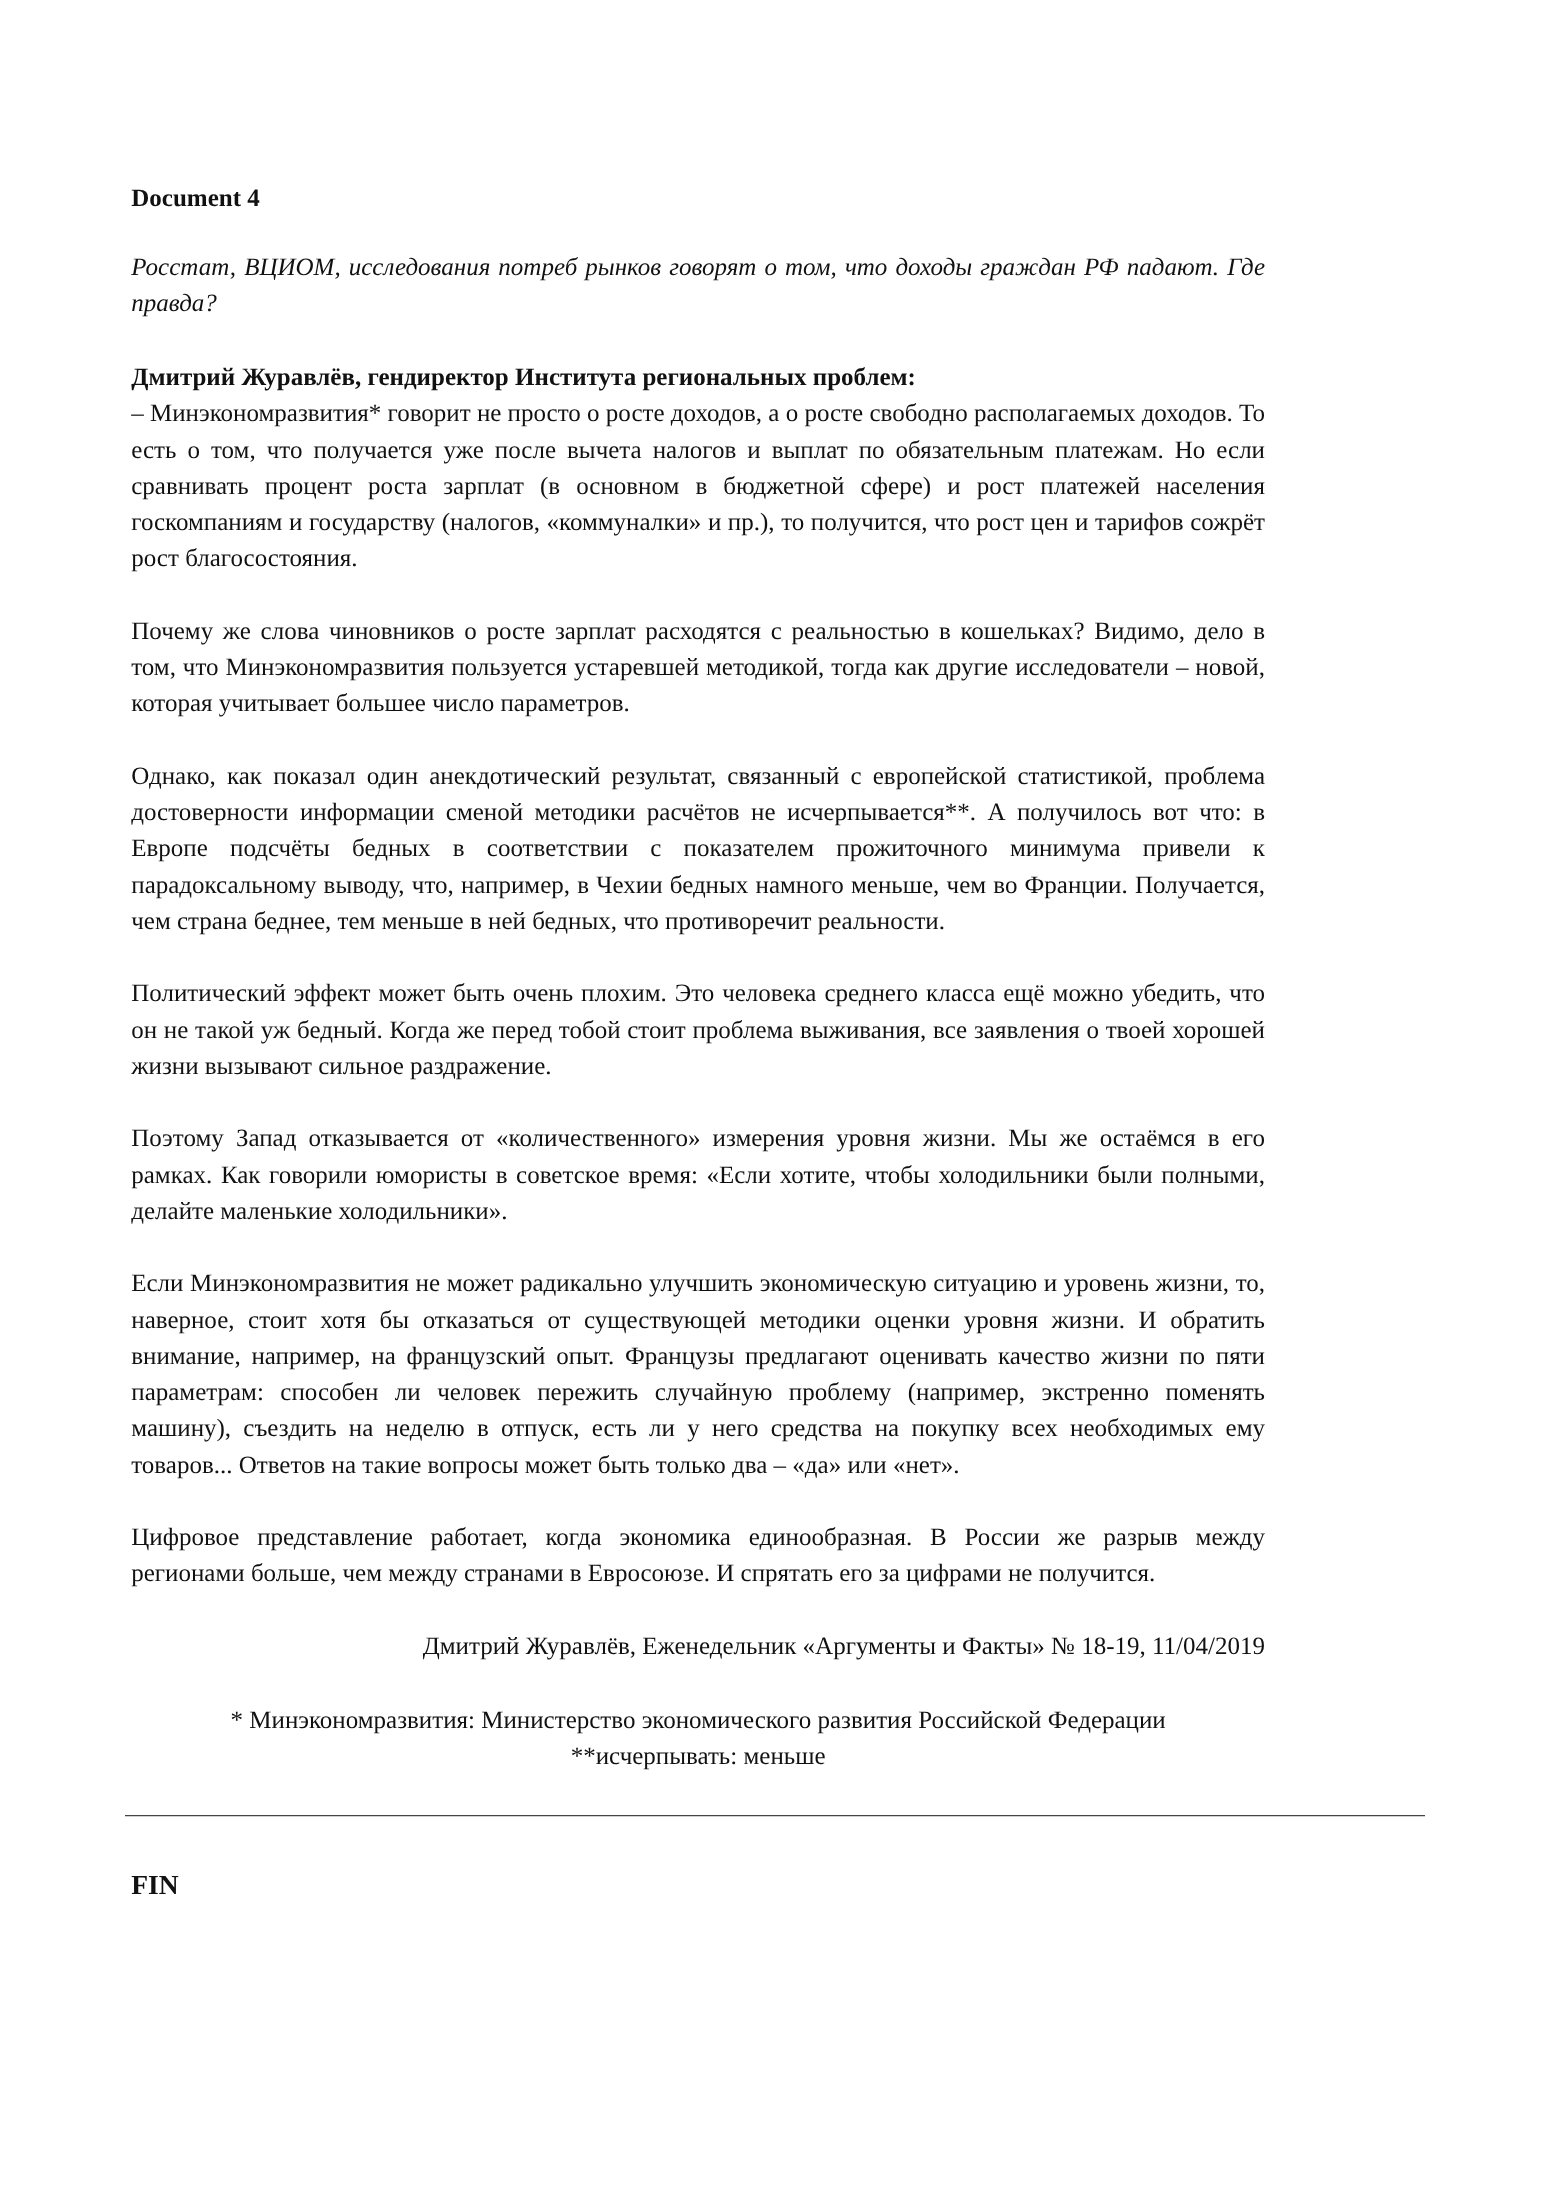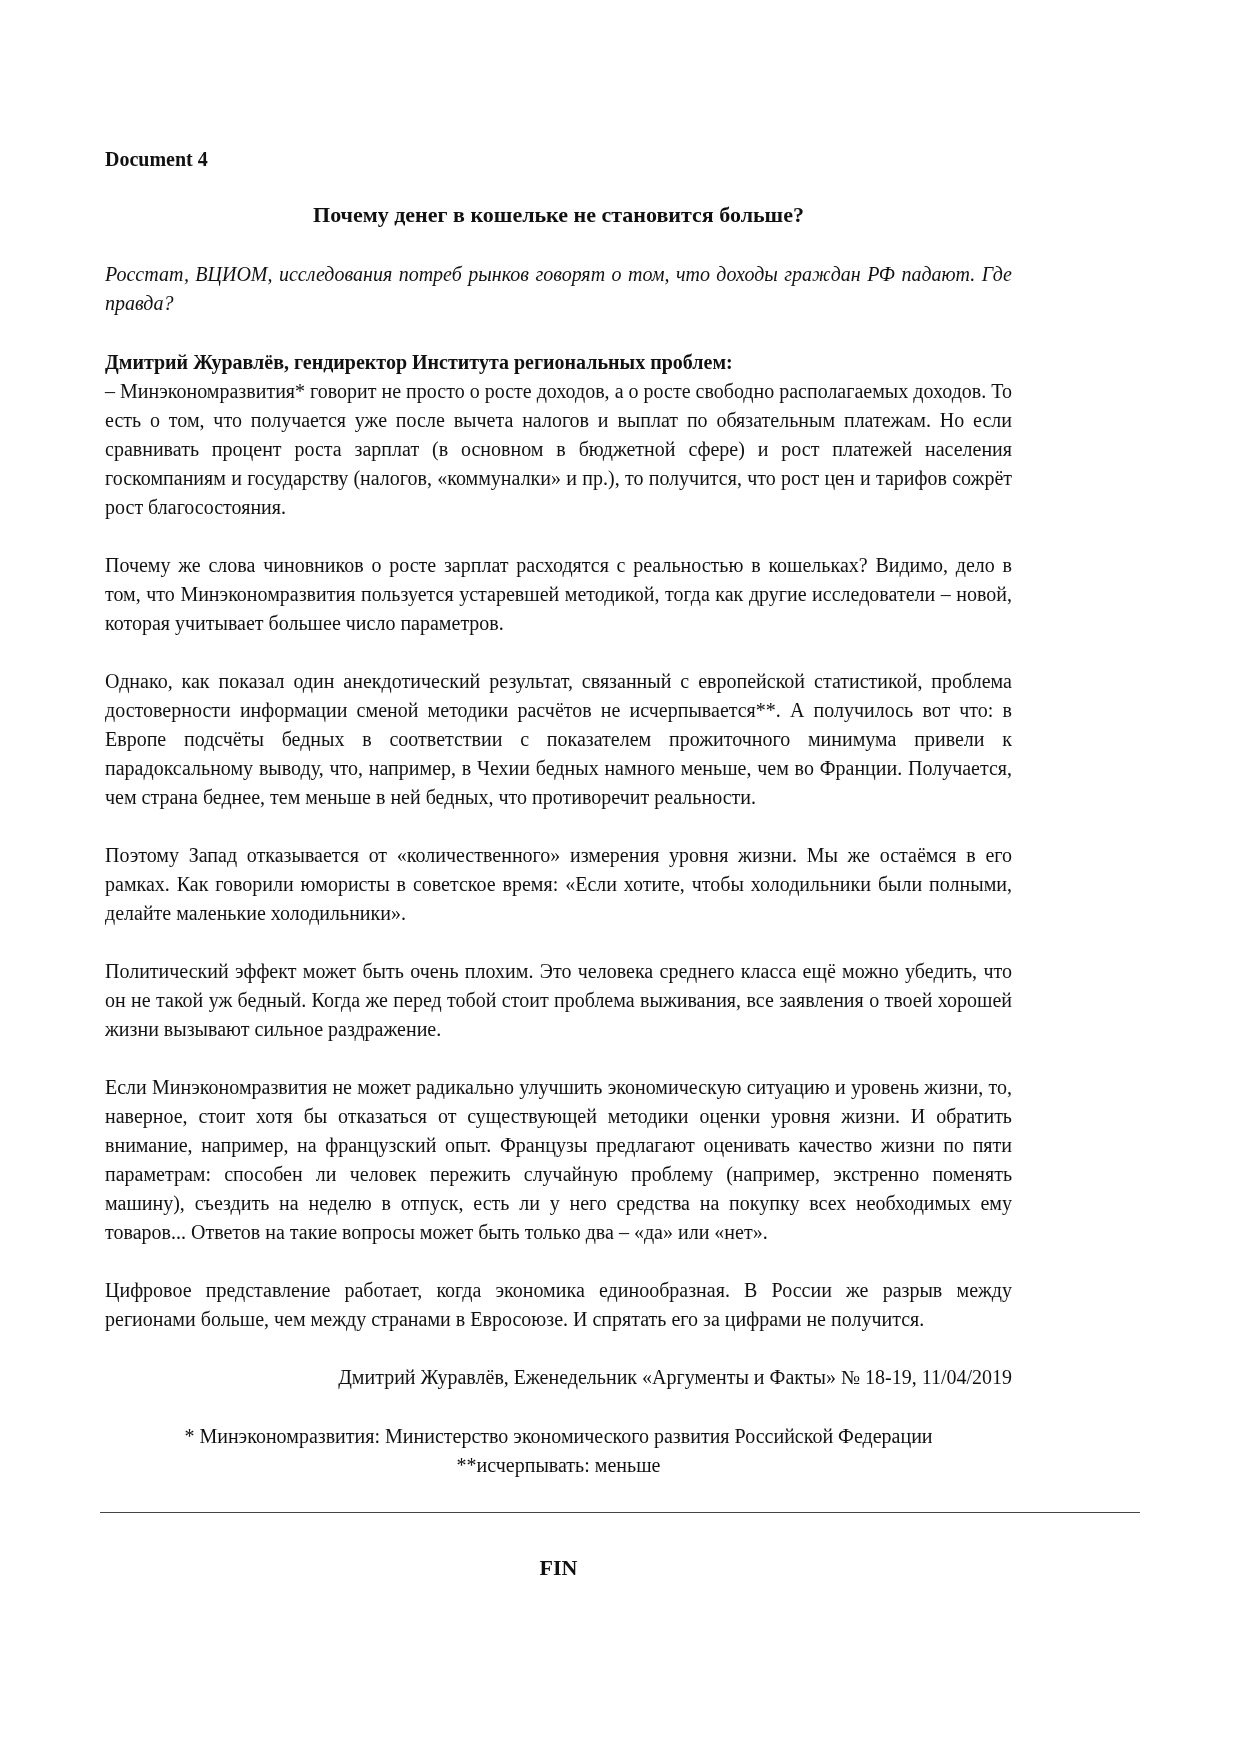--- a/index.html
+++ b/index.html
@@ -60,52 +60,50 @@
   .divider {
     border: none;
     border-top: 1.5px solid #444444;
     height: 0;
     width: 1040px;
     margin: 32px 0 0 -5px; 
   }
   .fin {
     font-weight: bold;
     font-size: 22px;
-    text-align: center;
     margin: 40px 0 0 0;
   }
   .page-number {
     font-weight: bold;
     font-size: 20px;
     text-align: center;
     margin: 18px 0 40px 0;
   }
 </style>
 </head>
 <body>
 
 <div class="content">
 
   <div class="doc-label">Document 4</div>
 
-  <h1 class="title">Почему денег в кошельке не становится больше?</h1>
 
   <p class="lede">Росстат, ВЦИОМ, исследования потреб рынков говорят о том, что доходы граждан РФ падают. Где правда?</p>
 
   <p class="speaker">Дмитрий Журавлёв, гендиректор Института региональных проблем:</p>
 
   <p class="para first-after-speaker">–  Минэкономразвития* говорит не просто о росте доходов, а о росте свободно располагаемых доходов. То есть о том, что получается уже после вычета налогов и выплат по обязательным платежам. Но если сравнивать процент роста зарплат (в основном в бюджетной сфере) и рост платежей населения госкомпаниям и государству (налогов, «коммуналки» и пр.), то получится, что рост цен и тарифов сожрёт рост благосостояния.</p>
 
   <p class="para">Почему же слова чиновников о росте зарплат расходятся с реальностью в кошельках? Видимо, дело в том, что Минэкономразвития пользуется устаревшей методикой, тогда как другие исследователи – новой, которая учитывает большее число параметров.</p>
 
   <p class="para">Однако, как показал один анекдотический результат, связанный с европейской статистикой, проблема достоверности информации сменой методики расчётов не исчерпывается**. А получилось вот что: в Европе подсчёты бедных в соответствии с показателем прожиточного минимума привели к парадоксальному выводу, что, например, в Чехии бедных намного меньше, чем во Франции. Получается, чем страна беднее, тем меньше в ней бедных, что противоречит реальности.</p>
 
+  <p class="para">Политический эффект может быть очень плохим. Это человека среднего класса ещё можно убедить, что он не такой уж бедный. Когда же перед тобой стоит проблема выживания, все заявления о твоей хорошей жизни вызывают сильное раздражение.</p>
+
   <p class="para">Поэтому Запад отказывается от «количественного» измерения уровня жизни. Мы же остаёмся в его рамках. Как говорили юмористы в советское время: «Если хотите, чтобы холодильники были полными, делайте маленькие холодильники».</p>
-
-  <p class="para">Политический эффект может быть очень плохим. Это человека среднего класса ещё можно убедить, что он не такой уж бедный. Когда же перед тобой стоит проблема выживания, все заявления о твоей хорошей жизни вызывают сильное раздражение.</p>
 
   <p class="para">Если Минэкономразвития не может радикально улучшить экономическую ситуацию и уровень жизни, то, наверное, стоит хотя бы отказаться от существующей методики оценки уровня жизни. И обратить внимание, например, на французский опыт. Французы предлагают оценивать качество жизни по пяти параметрам: способен ли человек пережить случайную проблему (например, экстренно поменять машину), съездить на неделю в отпуск, есть ли у него средства на покупку всех необходимых ему товаров... Ответов на такие вопросы может быть только два – «да» или «нет».</p>
 
   <p class="para">Цифровое представление работает, когда экономика единообразная. В России же разрыв между регионами больше, чем между странами в Евросоюзе. И спрятать его за цифрами не получится.</p>
 
   <p class="attribution">Дмитрий Журавлёв, Еженедельник «Аргументы и Факты» № 18-19, 11/04/2019</p>
 
   <p class="footnote">* Минэкономразвития: Министерство экономического развития Российской Федерации</p>
 
   <p class="footnote">**исчерпывать: меньше</p>

